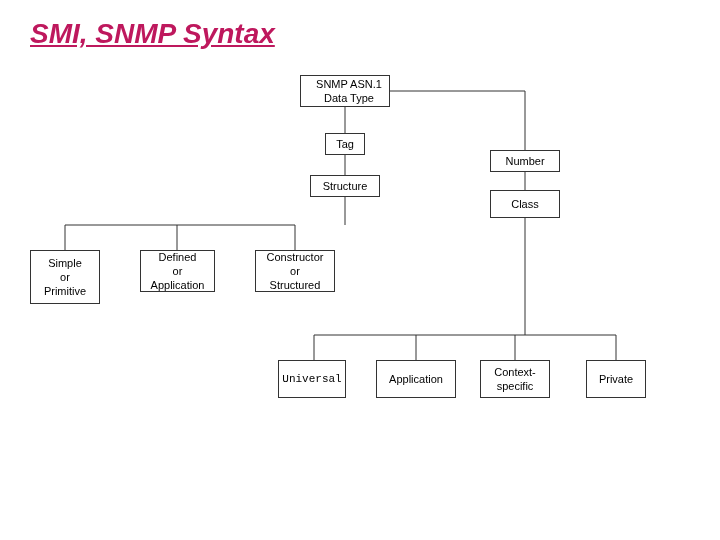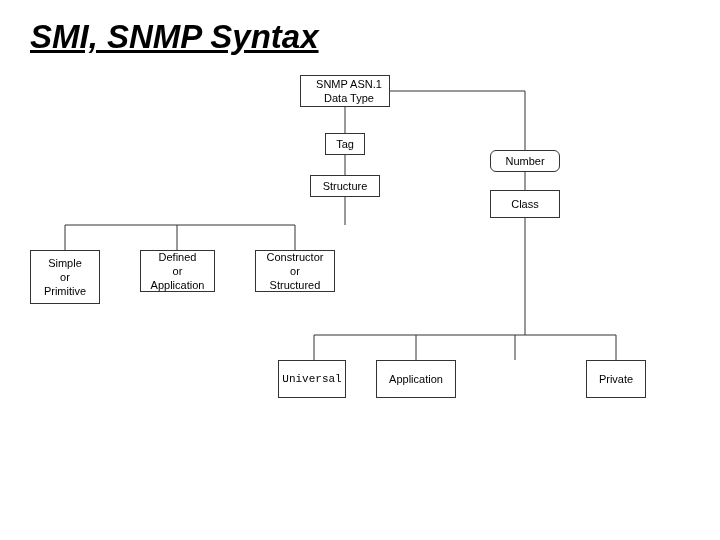--- a/index.html
+++ b/index.html
@@ -6,23 +6,23 @@
     body {
       width: 720px;
       height: 540px;
       background: #fff;
       font-family: Arial, sans-serif;
       font-size: 12px;
       overflow: hidden;
       position: relative;
     }
     h1 {
-      font-size: 33px;
+      font-size: 28px;
       font-weight: bold;
-      color: #000000;
+      color: #be185d;
       text-decoration: underline;
       padding: 18px 0 0 30px;
       font-style: italic;
     }
     .diagram {
       position: absolute;
       top: 65px;
       left: 0;
       width: 720px;
       height: 470px;
@@ -97,21 +97,21 @@
   </div>
 
   <div class="box" style="left:325px; top:68px; width:40px; height:22px;align-items:center;">
     <span>Tag</span>
   </div>
 
   <div class="box" style="left:310px; top:110px; width:70px; height:22px;">
     <span>Structure</span>
   </div>
 
-  <div class="box" style="left:490px; top:85px; width:70px; height:22px;border-radius:6px;">
+  <div class="box" style="left:490px; top:85px; width:70px; height:22px;">
     <span>Number</span>
   </div>
 
   <div class="box" style="left:490px; top:125px; width:70px; height:28px;">
     <span>Class</span>
   </div>
 
   <div class="box" style="left:30px; top:185px; width:70px; height:54px;">
     <span style="white-space:pre-line;">Simple
 or
@@ -131,17 +131,21 @@
   </div>
 
   <div class="box" style="left:278px; top:295px; width:68px; height:38px;font-family:Liberation Mono, monospace;">
     <span>Universal</span>
   </div>
 
   <div class="box" style="left:376px; top:295px; width:80px; height:38px;">
     <span>Application</span>
   </div>
 
+  <div class="box" style="left:480px; top:295px; width:70px; height:38px;">
+    <span style="white-space:pre-line;">Context-
+specific</span>
+  </div>
 
   <div class="box" style="left:586px; top:295px; width:60px; height:38px;">
     <span>Private</span>
   </div>
 </div>
 
 </body></html>

